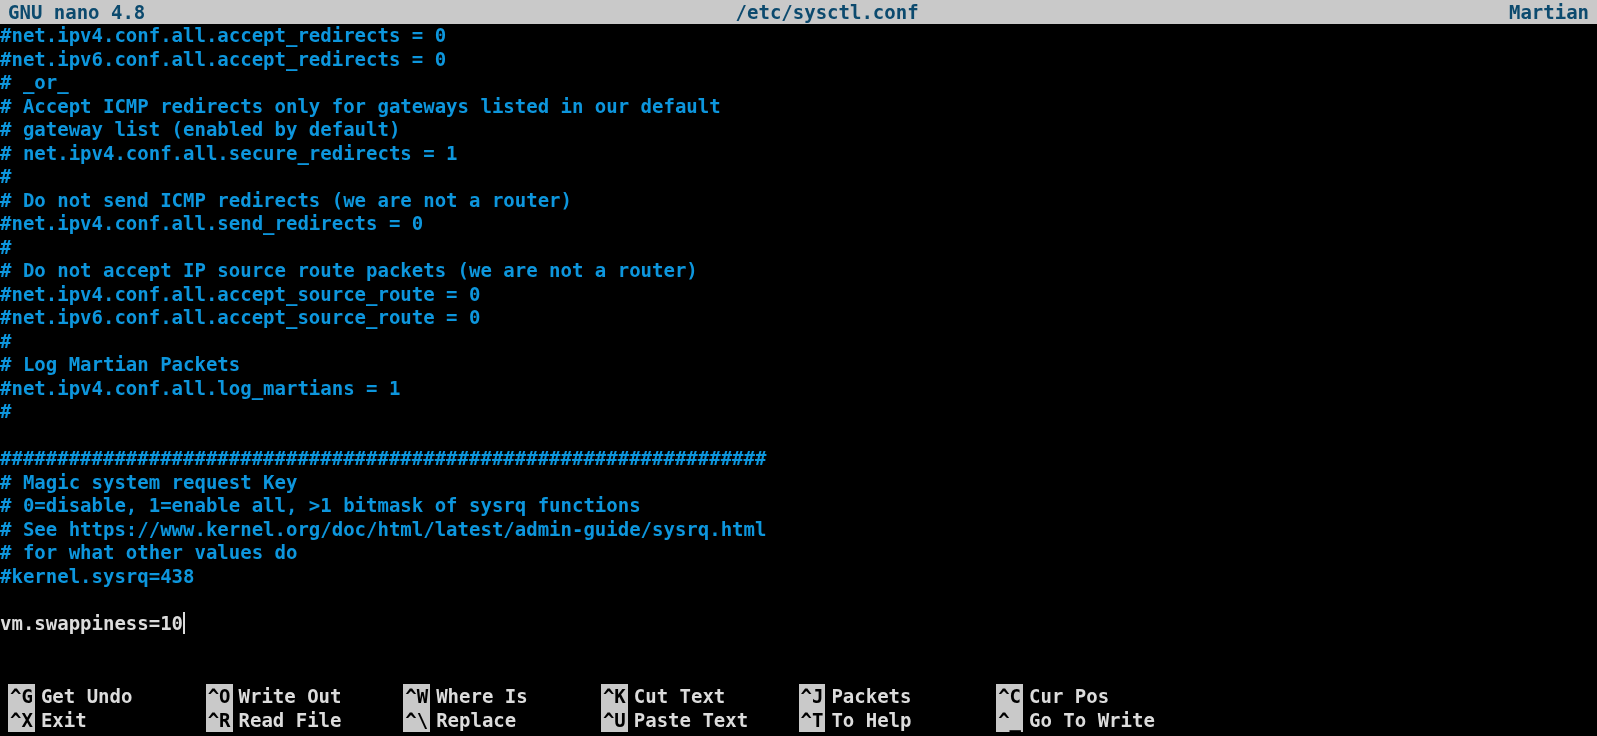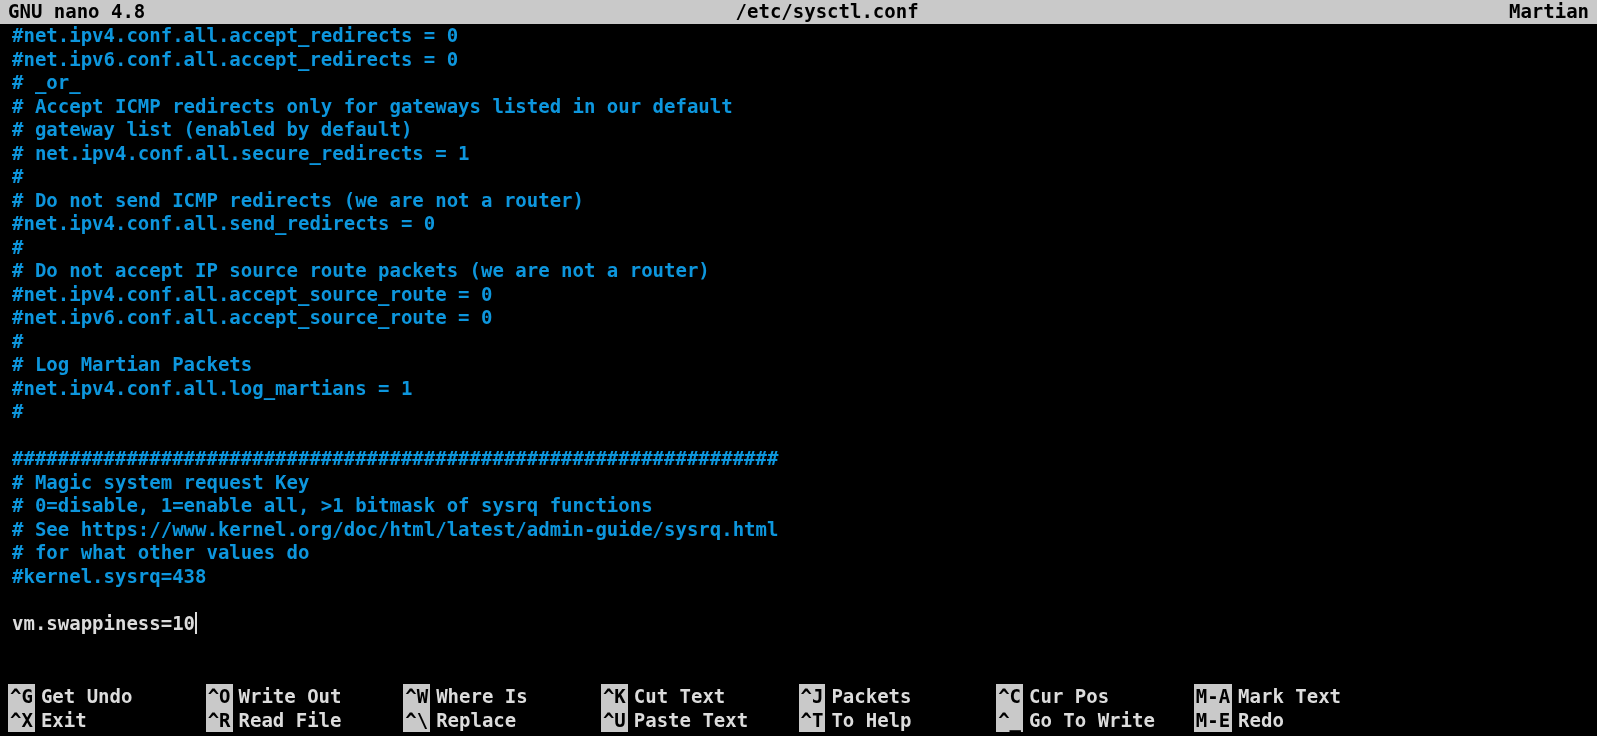--- a/index.html
+++ b/index.html
@@ -10,29 +10,29 @@
     font-family: "DejaVu Sans Mono", "Lucida Console", Consolas, monospace;
     font-size: 19px;
     line-height: 23.5px;
     overflow: hidden;
     color: #0d96dd;
   }
   .title-bar {
     display:flex;
     width:100%;
     background:#c9c9c9;
-    color:#000000;
+    color:#0c4a6e;
     font-weight:bold;
     padding: 0 8px;
     height:24px;
-    align-items:flex-start;
+    align-items:flex-end;
   }
   .title-bar .spacer { flex:1; }
   .editor {
-    padding: 0 12px;
+    padding: 0 0;
     white-space: pre;
     font-weight: bold;
   }
   .editor .plain { color:#dcdcdc; display:inline; }
   .cursor {
     display:inline-block;
     width:2px;
     height:22px;
     background:#dcdcdc;
     vertical-align: -4px;
@@ -119,24 +119,20 @@
         <span>Cut Text</span>
       </div>
       <div class="sc-cell">
         <span class="sc-key">^J</span>
         <span>Packets</span>
       </div>
       <div class="sc-cell">
         <span class="sc-key">^C</span>
         <span>Cur Pos</span>
       </div>
-      <div class="sc-cell">
-        <span class="sc-key">M-A</span>
-        <span>Mark Text</span>
-      </div>
     </div>
   <div class="sc-row" id="sc-row-2">
       <div class="sc-cell">
         <span class="sc-key">^X</span>
         <span>Exit</span>
       </div>
       <div class="sc-cell">
         <span class="sc-key">^R</span>
         <span>Read File</span>
       </div>
@@ -149,18 +145,14 @@
         <span>Paste Text</span>
       </div>
       <div class="sc-cell">
         <span class="sc-key">^T</span>
         <span>To Help</span>
       </div>
       <div class="sc-cell">
         <span class="sc-key">^_</span>
         <span>Go To Write</span>
       </div>
-      <div class="sc-cell">
-        <span class="sc-key">M-E</span>
-        <span>Redo</span>
-      </div>
     </div>
 </div>
 
 </body></html>

